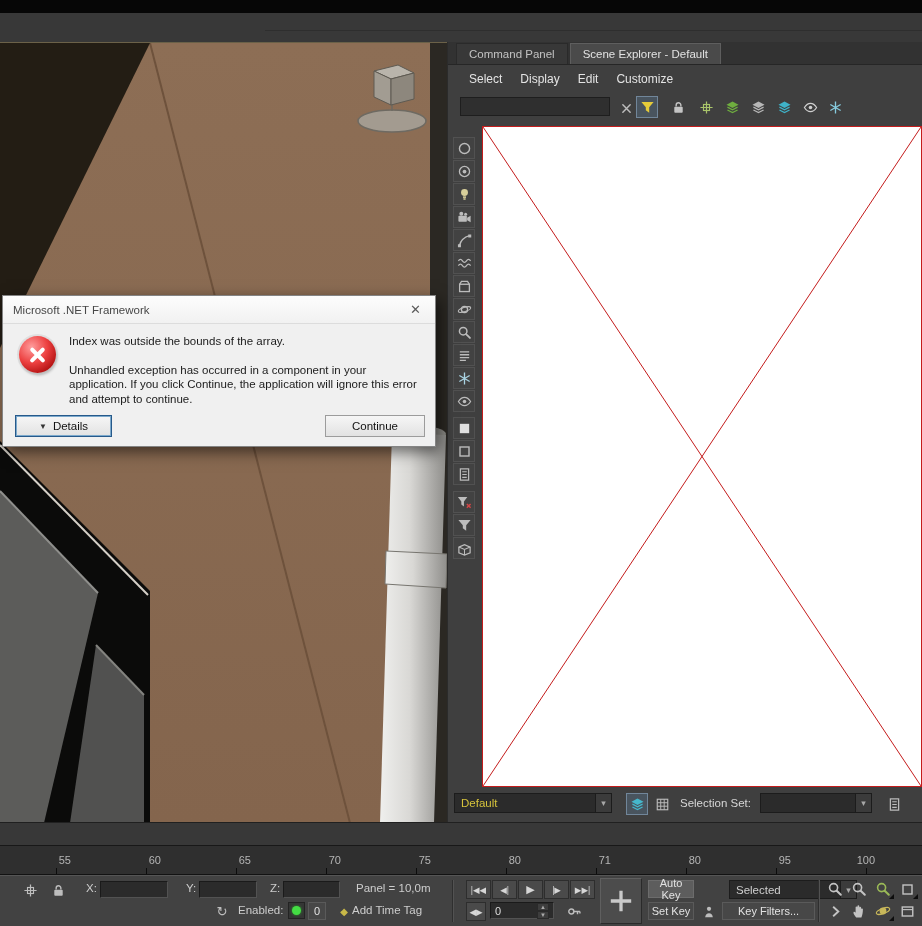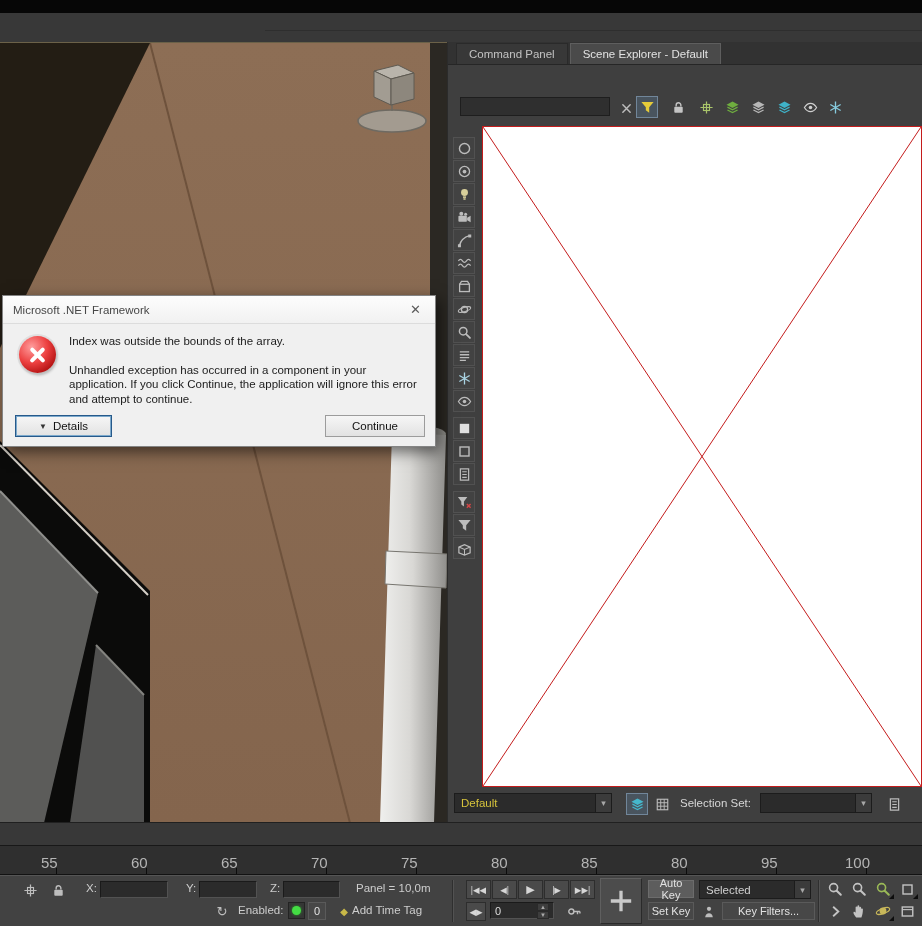--- a/index.html
+++ b/index.html
@@ -33,21 +33,21 @@
   #footer{position:absolute;left:0;top:748px;width:100%;height:28px}
   .combo{position:absolute;height:20px;background:#2b2b2b;border:1px solid #1c1c1c;display:flex;align-items:stretch;box-sizing:border-box}
   .combo-text{flex:1;display:flex;align-items:center;padding:0 6px;font-size:11.5px;color:#cfcfcf;white-space:nowrap;overflow:hidden}
   .combo-arrow{width:15px;display:flex;align-items:center;justify-content:center;color:#a8a8a8;background:#3b3b3b;border-left:1px solid #1c1c1c;font-size:9px}
   .yellow-text{color:#d6c33c !important}
   .flabel{position:absolute;font-size:11.5px;color:#d6d6d6;white-space:nowrap}
 
   
   #trackbar{left:0;top:822px;width:922px;height:23px;background:#383838;border-top:1px solid #202020;box-sizing:border-box}
   #ruler{left:0;top:845px;width:922px;height:30px;background:#2f2f2f;border-top:1px solid #181818;border-bottom:1px solid #121212;box-sizing:border-box}
-  .rlabel{position:absolute;top:8px;width:30px;text-align:left;color:#b5b5b5;font-size:15px}
+  .rlabel{position:absolute;top:8px;width:30px;text-align:right;color:#b5b5b5;font-size:11px}
   .rtick{position:absolute;bottom:0;width:1px;height:6px;background:#0c0c0c}
 
   
   #statusbar{left:0;top:875px;width:922px;height:51px;background:#424242;border-top:1px solid #555555;box-sizing:border-box}
   .sb-label{position:absolute;font-size:11.5px;color:#cdcdcd;white-space:nowrap}
   .sb-field{position:absolute;height:17px;background:#2b2b2b;border:1px solid #1a1a1a;border-bottom-color:#525252;border-right-color:#525252;color:#dddddd;font-size:11px;padding:0 4px;box-sizing:border-box;outline:none}
   .sb-btn{position:absolute;height:18px;background:#474747;border:1px solid #5a5a5a;color:#e2e2e2;font-size:11px;padding:0;display:flex;align-items:center;justify-content:center;box-sizing:border-box}
   .sb-btn.lite{background:#5d5d5d;border-color:#6c6c6c}
   .pb{position:absolute;width:25px;height:19px;background:#4a4a4a;border:1px solid #2d2d2d;color:#d6d6d6;font-size:8.5px;display:flex;align-items:center;justify-content:center;box-sizing:border-box;white-space:nowrap}
   .pb.play{font-size:11px}
@@ -248,20 +248,26 @@
         <polygon points="391,36 414,30 414,56 391,62" fill="#8d877d" stroke="#5e5a52"></polygon>
       </g>
     </svg>
   </div>
 
   <div class="abs" id="explorer">
     <div id="tabbar">
       <div class="tab">Command Panel</div>
       <div class="tab active">Scene Explorer - Default</div>
     </div>
+    <div id="menubar">
+      <span class="menu-item">Select</span>
+      <span class="menu-item">Display</span>
+      <span class="menu-item">Edit</span>
+      <span class="menu-item">Customize</span>
+    </div>
     <div id="searchrow">
       <input class="search-input" value="" style="">
       <span class="sicon" style="left:168px;top:6px">
           <svg class="ic" width="13" height="13">
             <use href="#i-x"></use>
           </svg>
         </span>
       <span class="sicon pressed" style="left:188px;top:4px;color:#e5cb3a">
           <svg class="ic" width="15" height="15">
             <use href="#i-funnel"></use>
@@ -431,21 +437,21 @@
   </div>
 
   <div class="abs" id="trackbar"></div>
   <div class="abs" id="ruler">
     <span class="rlabel" style="left:41px">55</span>
     <span class="rlabel" style="left:131px">60</span>
     <span class="rlabel" style="left:221px">65</span>
     <span class="rlabel" style="left:311px">70</span>
     <span class="rlabel" style="left:401px">75</span>
     <span class="rlabel" style="left:491px">80</span>
-    <span class="rlabel" style="left:581px">85</span>
+    <span class="rlabel" style="left:581px">71</span>
     <span class="rlabel" style="left:671px">80</span>
     <span class="rlabel" style="left:761px">95</span>
     <span class="rlabel" style="left:845px">100</span>
     <i class="rtick" style="left:56px"></i>
       <i class="rtick" style="left:146px"></i>
       <i class="rtick" style="left:236px"></i>
       <i class="rtick" style="left:326px"></i>
       <i class="rtick" style="left:416px"></i>
       <i class="rtick" style="left:506px"></i>
       <i class="rtick" style="left:596px"></i>
@@ -504,21 +510,21 @@
       </span>
 
     <button class="bigkey">
         <svg class="ic" width="24" height="24">
           <use href="#i-plusbig"></use>
         </svg>
       </button>
 
     <button class="sb-btn lite" style="left:648px;top:4px;width:46px">Auto Key</button>
     <button class="sb-btn" style="left:648px;top:26px;width:46px">Set Key</button>
-    <div class="combo" style="left:699px;top:4px;width:112px;height:19px">
+    <div class="combo" style="left:729px;top:4px;width:128px;height:19px">
       <span class="combo-text">Selected</span>
       <span class="combo-arrow">▾</span>
     </div>
     <span class="sicon" style="left:699px;top:26px">
         <svg class="ic" width="14" height="14">
           <use href="#i-person"></use>
         </svg>
       </span>
     <button class="sb-btn" style="left:722px;top:26px;width:93px">Key Filters...</button>
 

